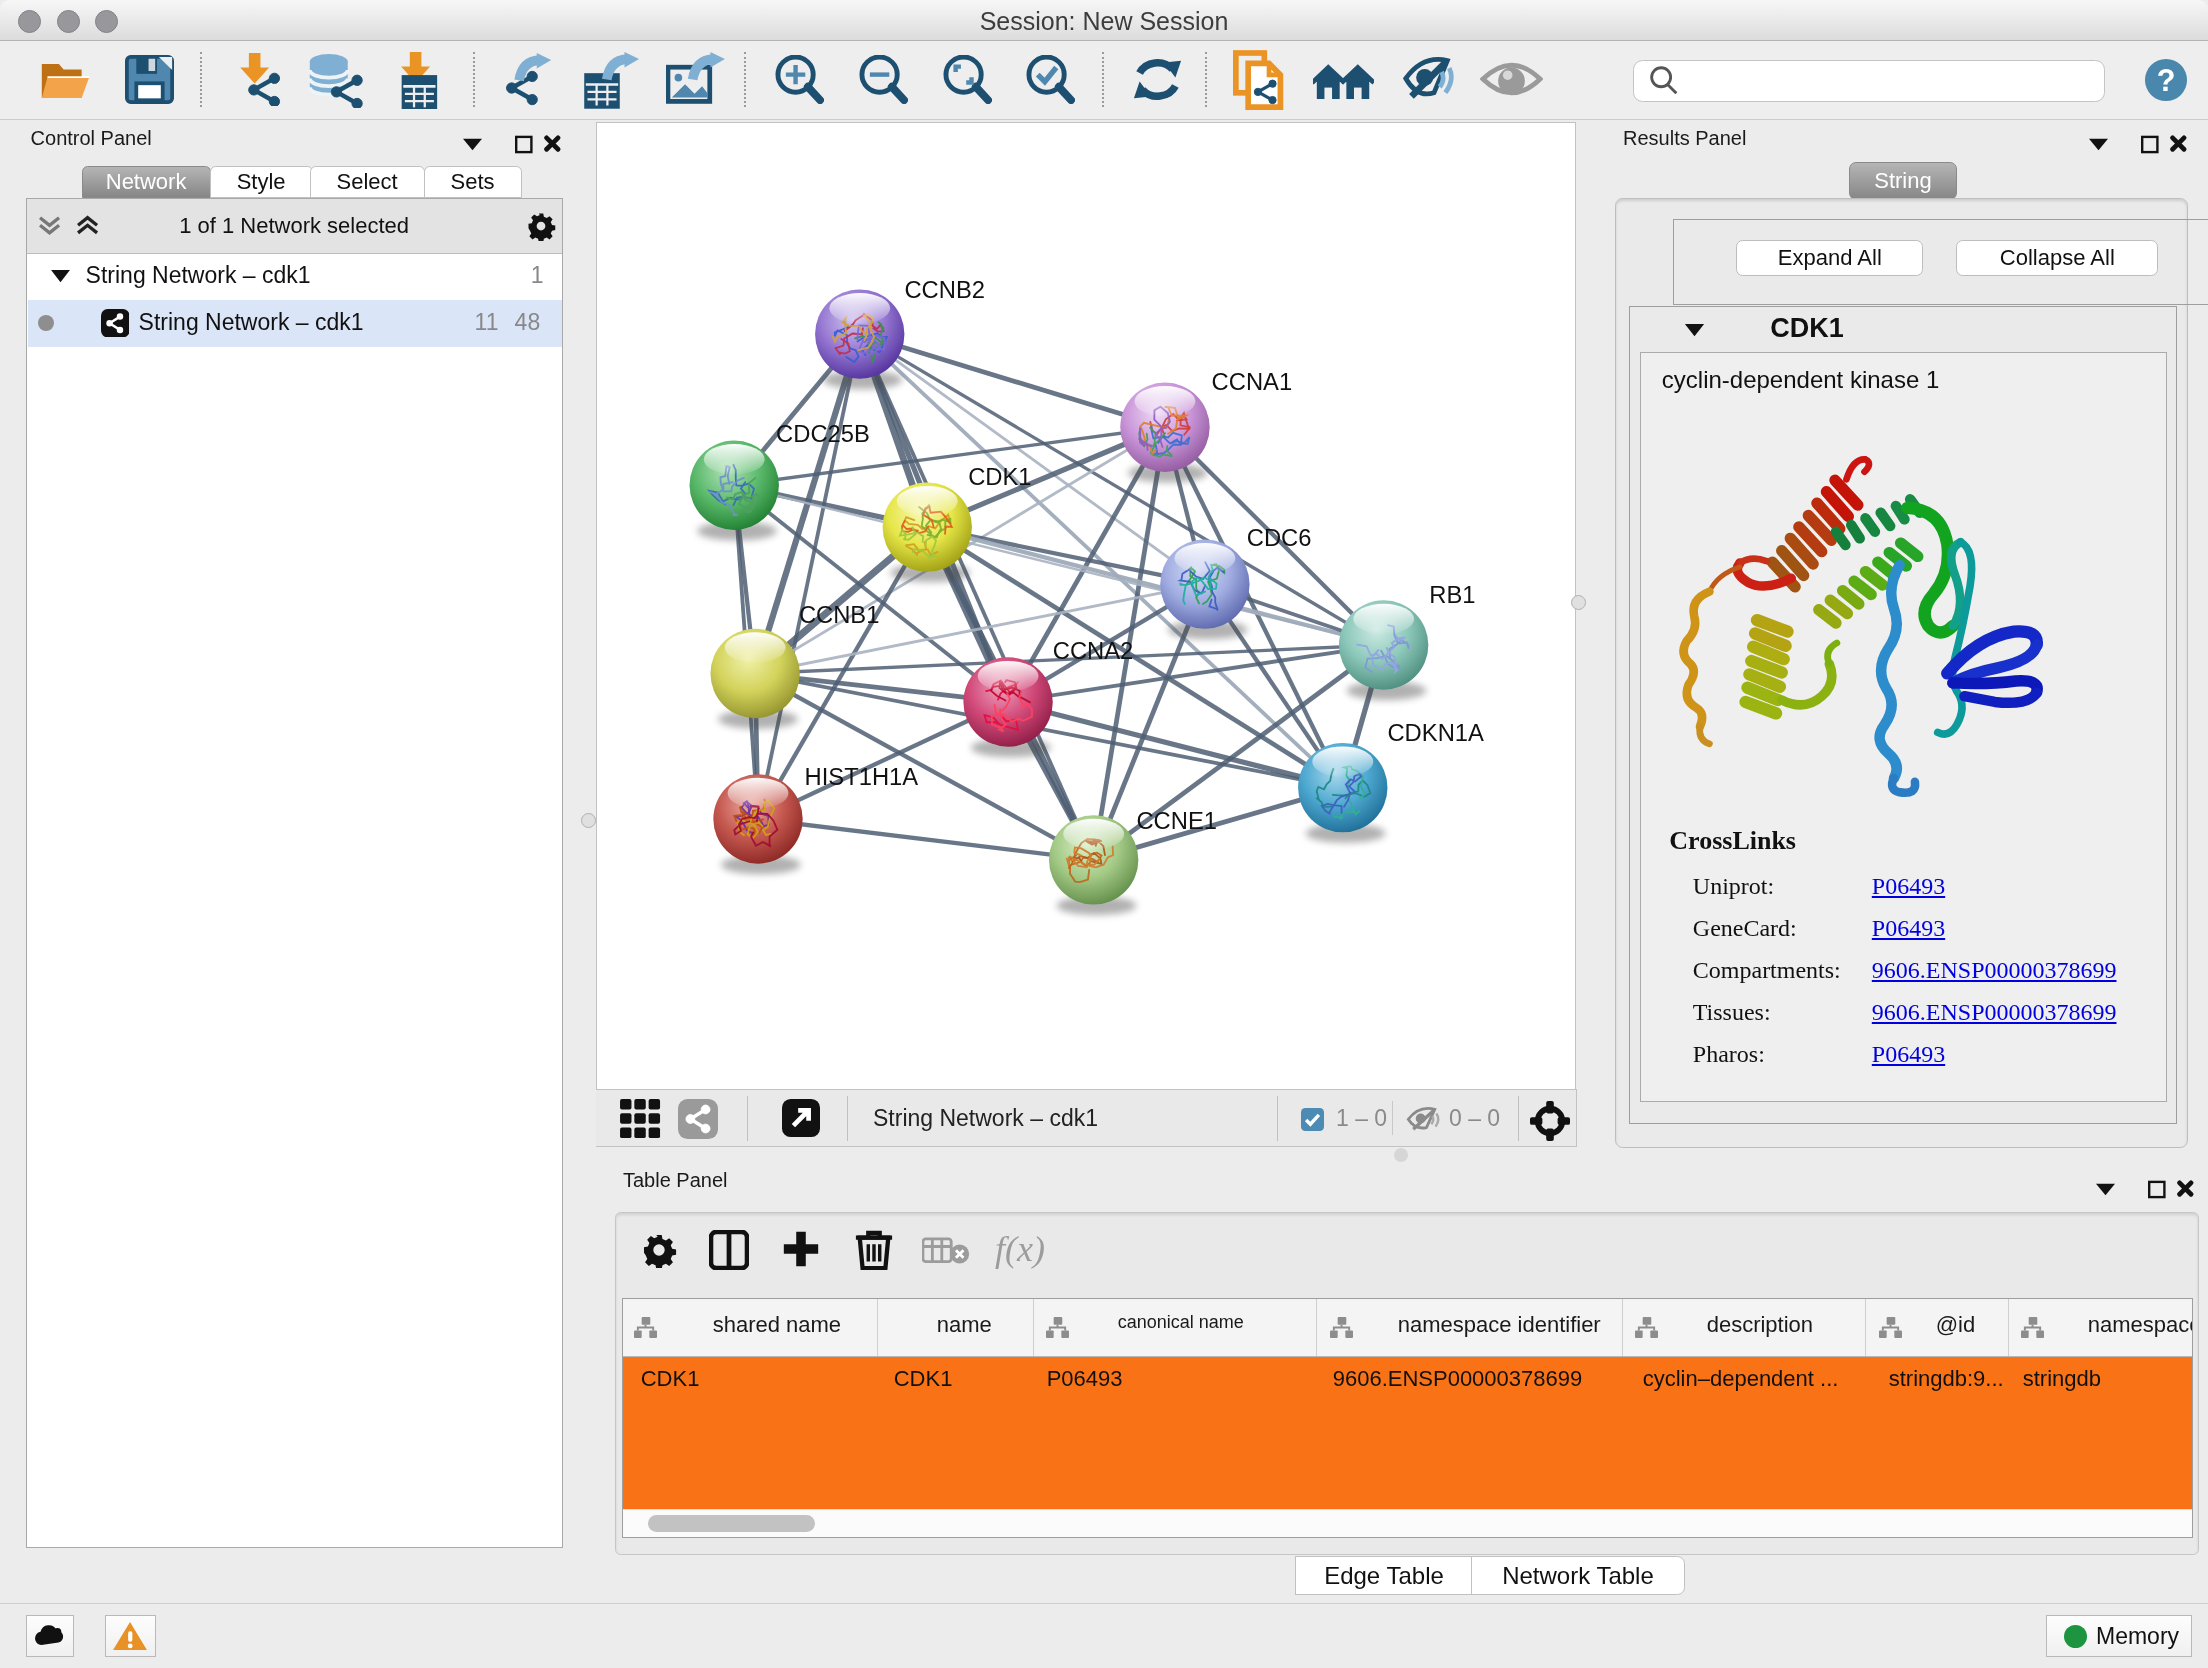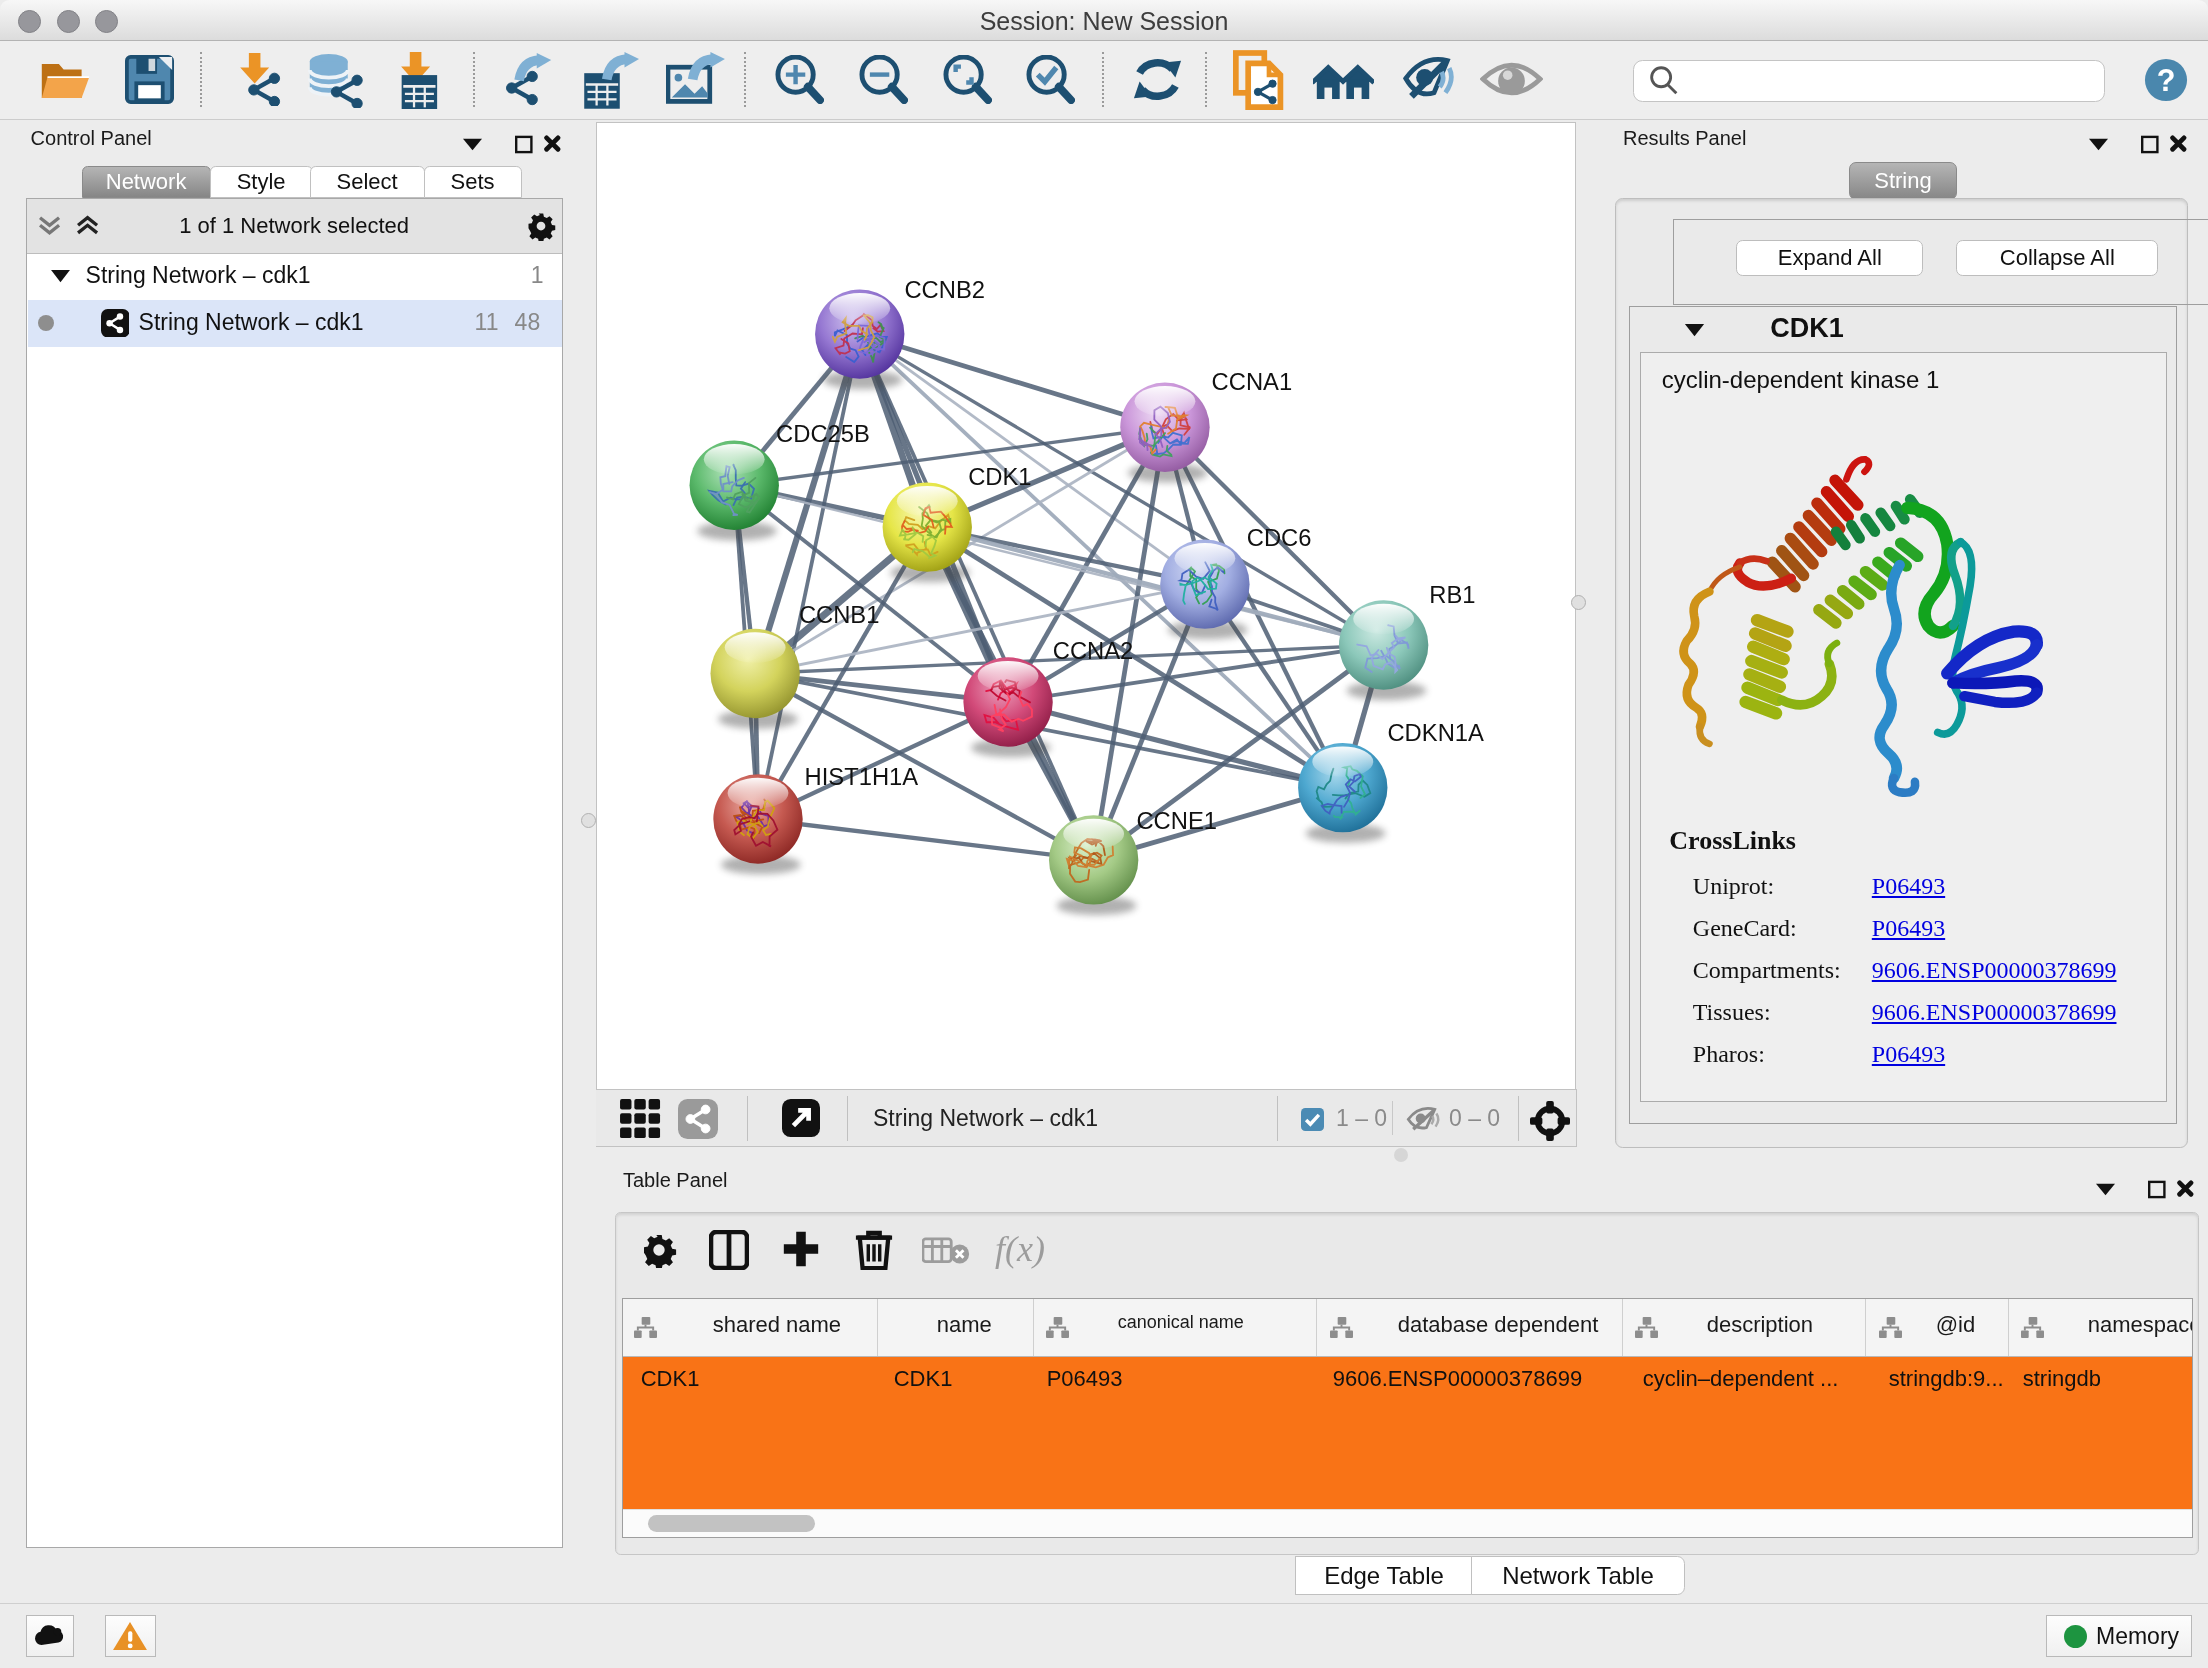--- a/index.html
+++ b/index.html
@@ -790,21 +790,21 @@
           <div style="position:absolute;left:495px;top:13.3px;font-size:18px;color:#1a1a1a;">canonical name</div>
           <div class="th" style="left:694px;width:305px;"></div>
           <svg width="25" height="23" viewBox="0 0 26 24" style="position:absolute;top:17px;left:706px;">
             <g fill="#8d8d8d">
               <rect x="9" y="1" width="9" height="8" rx="1"></rect>
               <rect x="1" y="15" width="8" height="8" rx="1"></rect>
               <rect x="17" y="15" width="8" height="8" rx="1"></rect>
               <path d="M13 9 V12 M5 15 V12 H21 V15" stroke="#8d8d8d" stroke-width="2" fill="none"></path>
             </g>
           </svg>
-          <div style="position:absolute;left:775px;top:13.3px;font-size:22px;color:#1a1a1a;">database dependent</div>
+          <div style="position:absolute;left:775px;top:13.3px;font-size:22px;color:#1a1a1a;">namespace identifier</div>
           <div class="th" style="left:1001px;width:241px;"></div>
           <svg width="25" height="23" viewBox="0 0 26 24" style="position:absolute;top:17px;left:1011px;">
             <g fill="#8d8d8d">
               <rect x="9" y="1" width="9" height="8" rx="1"></rect>
               <rect x="1" y="15" width="8" height="8" rx="1"></rect>
               <rect x="17" y="15" width="8" height="8" rx="1"></rect>
               <path d="M13 9 V12 M5 15 V12 H21 V15" stroke="#8d8d8d" stroke-width="2" fill="none"></path>
             </g>
           </svg>
           <div style="position:absolute;left:1084px;top:13.3px;font-size:22px;color:#1a1a1a;">description</div>

